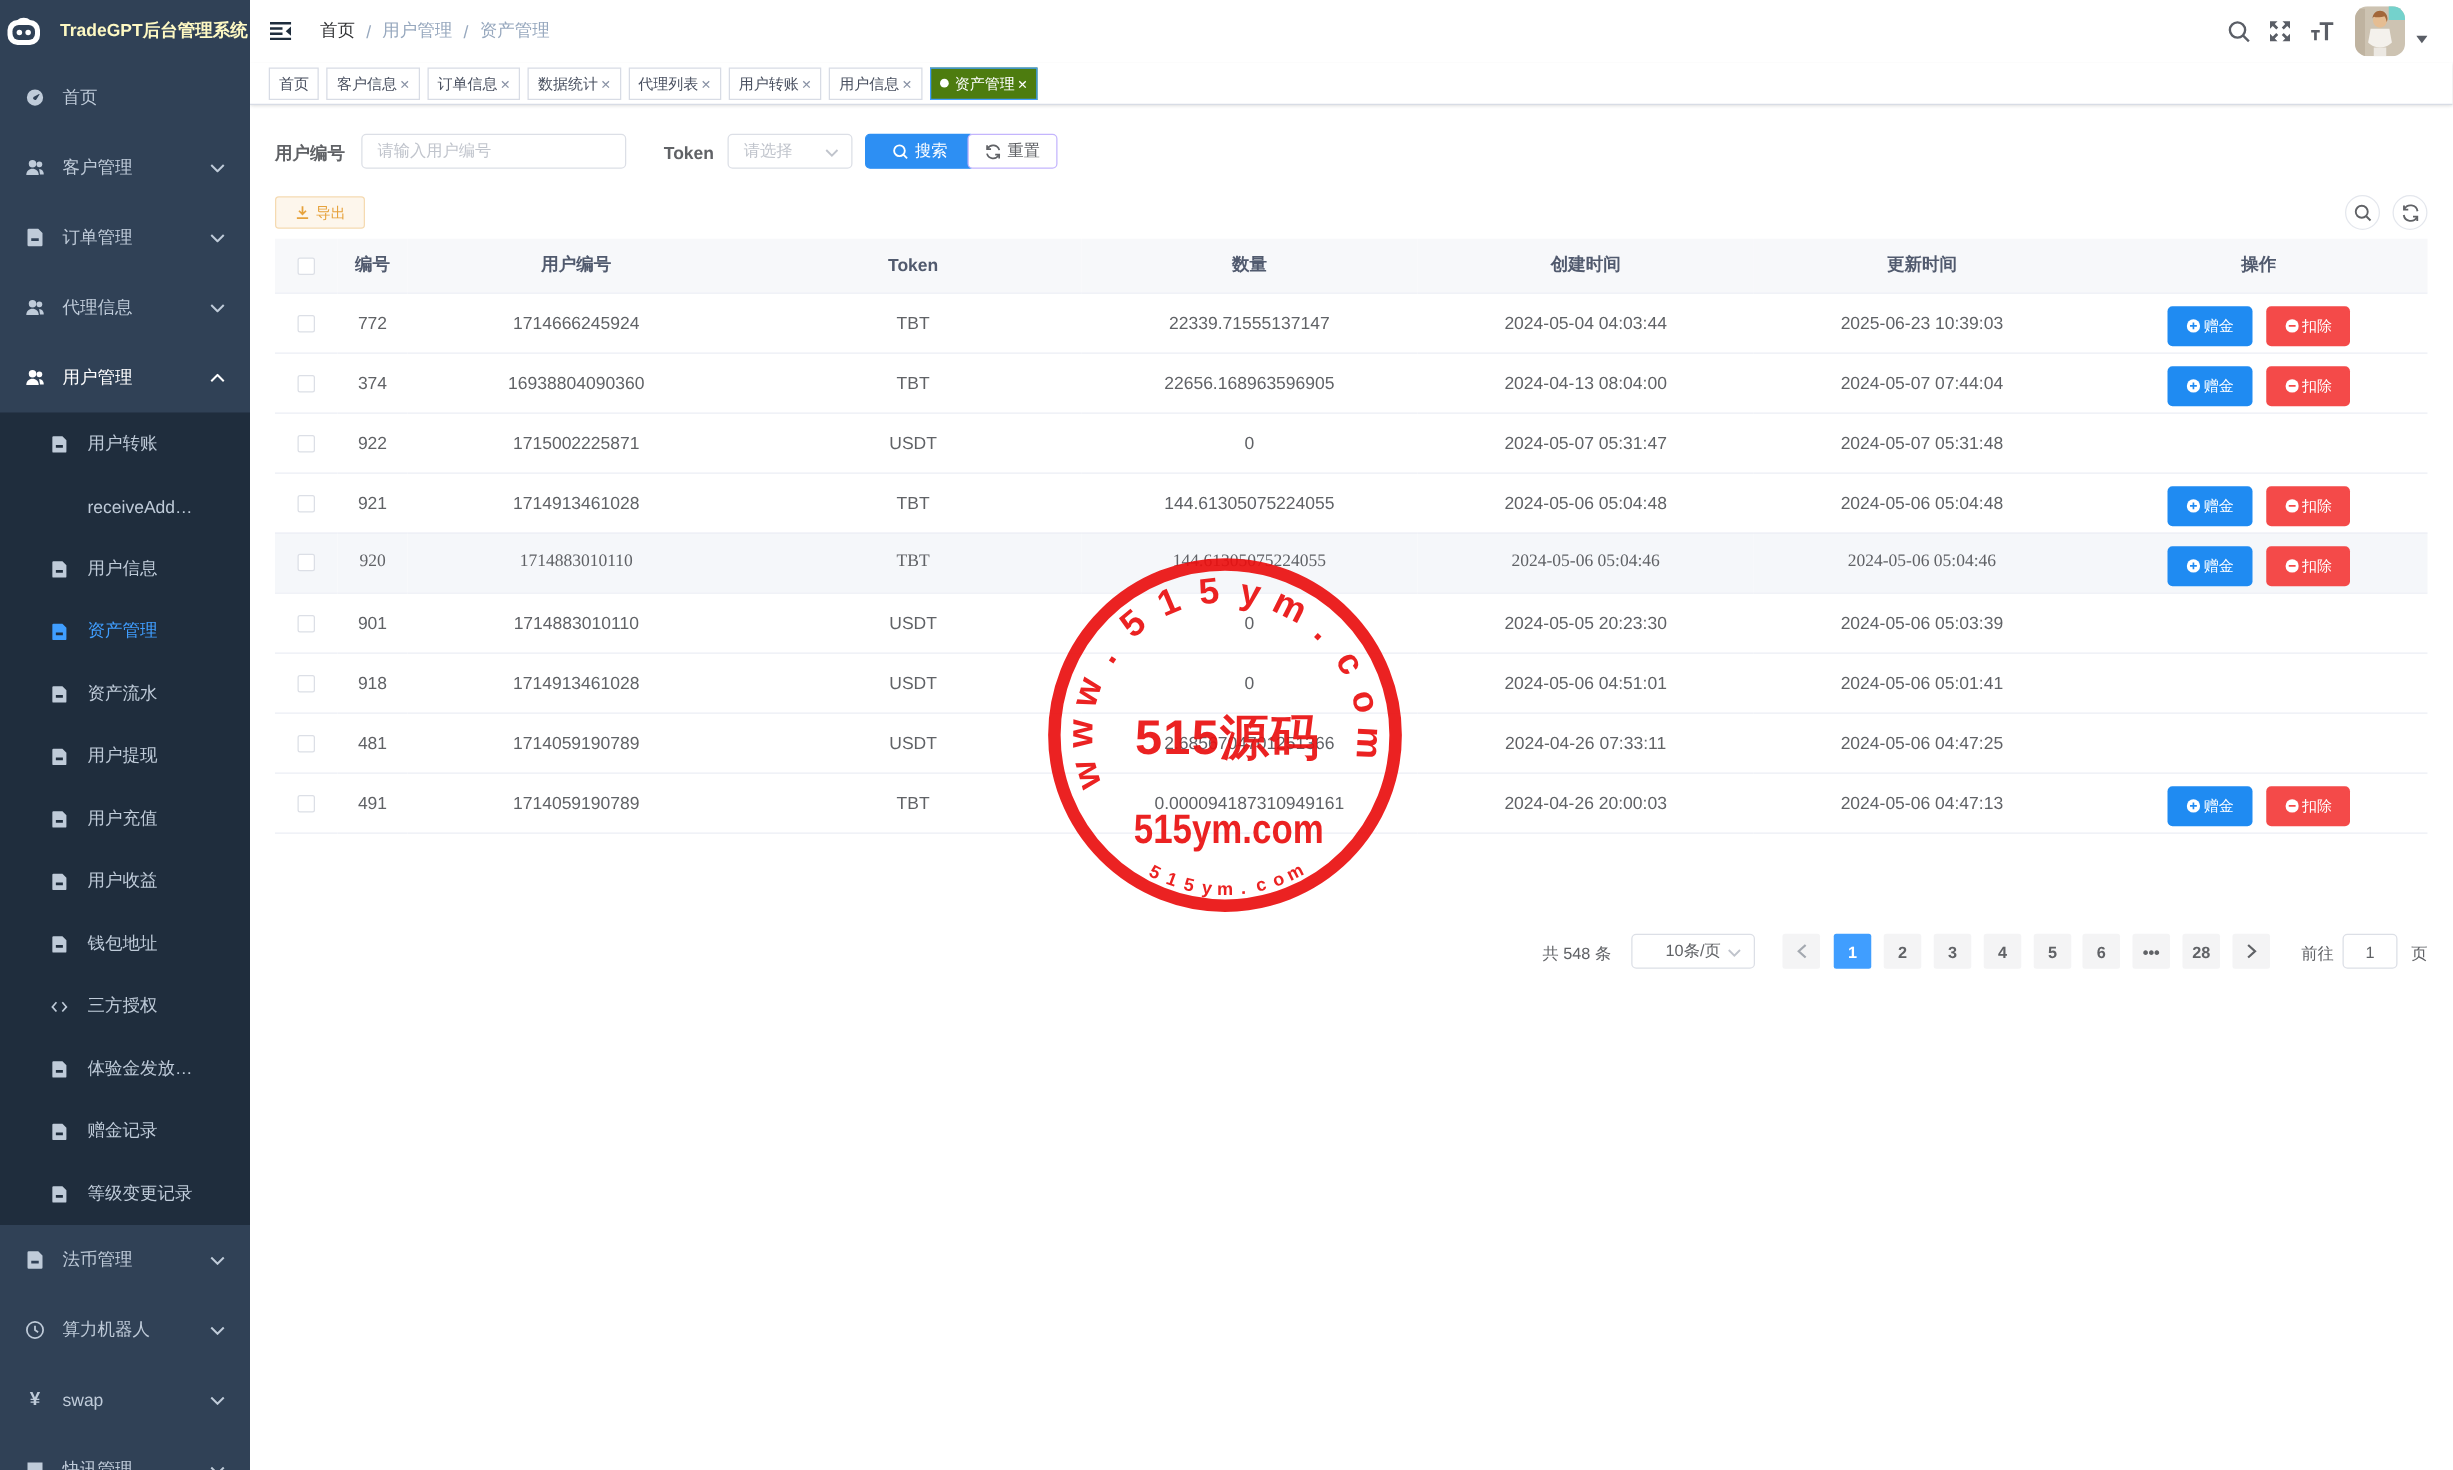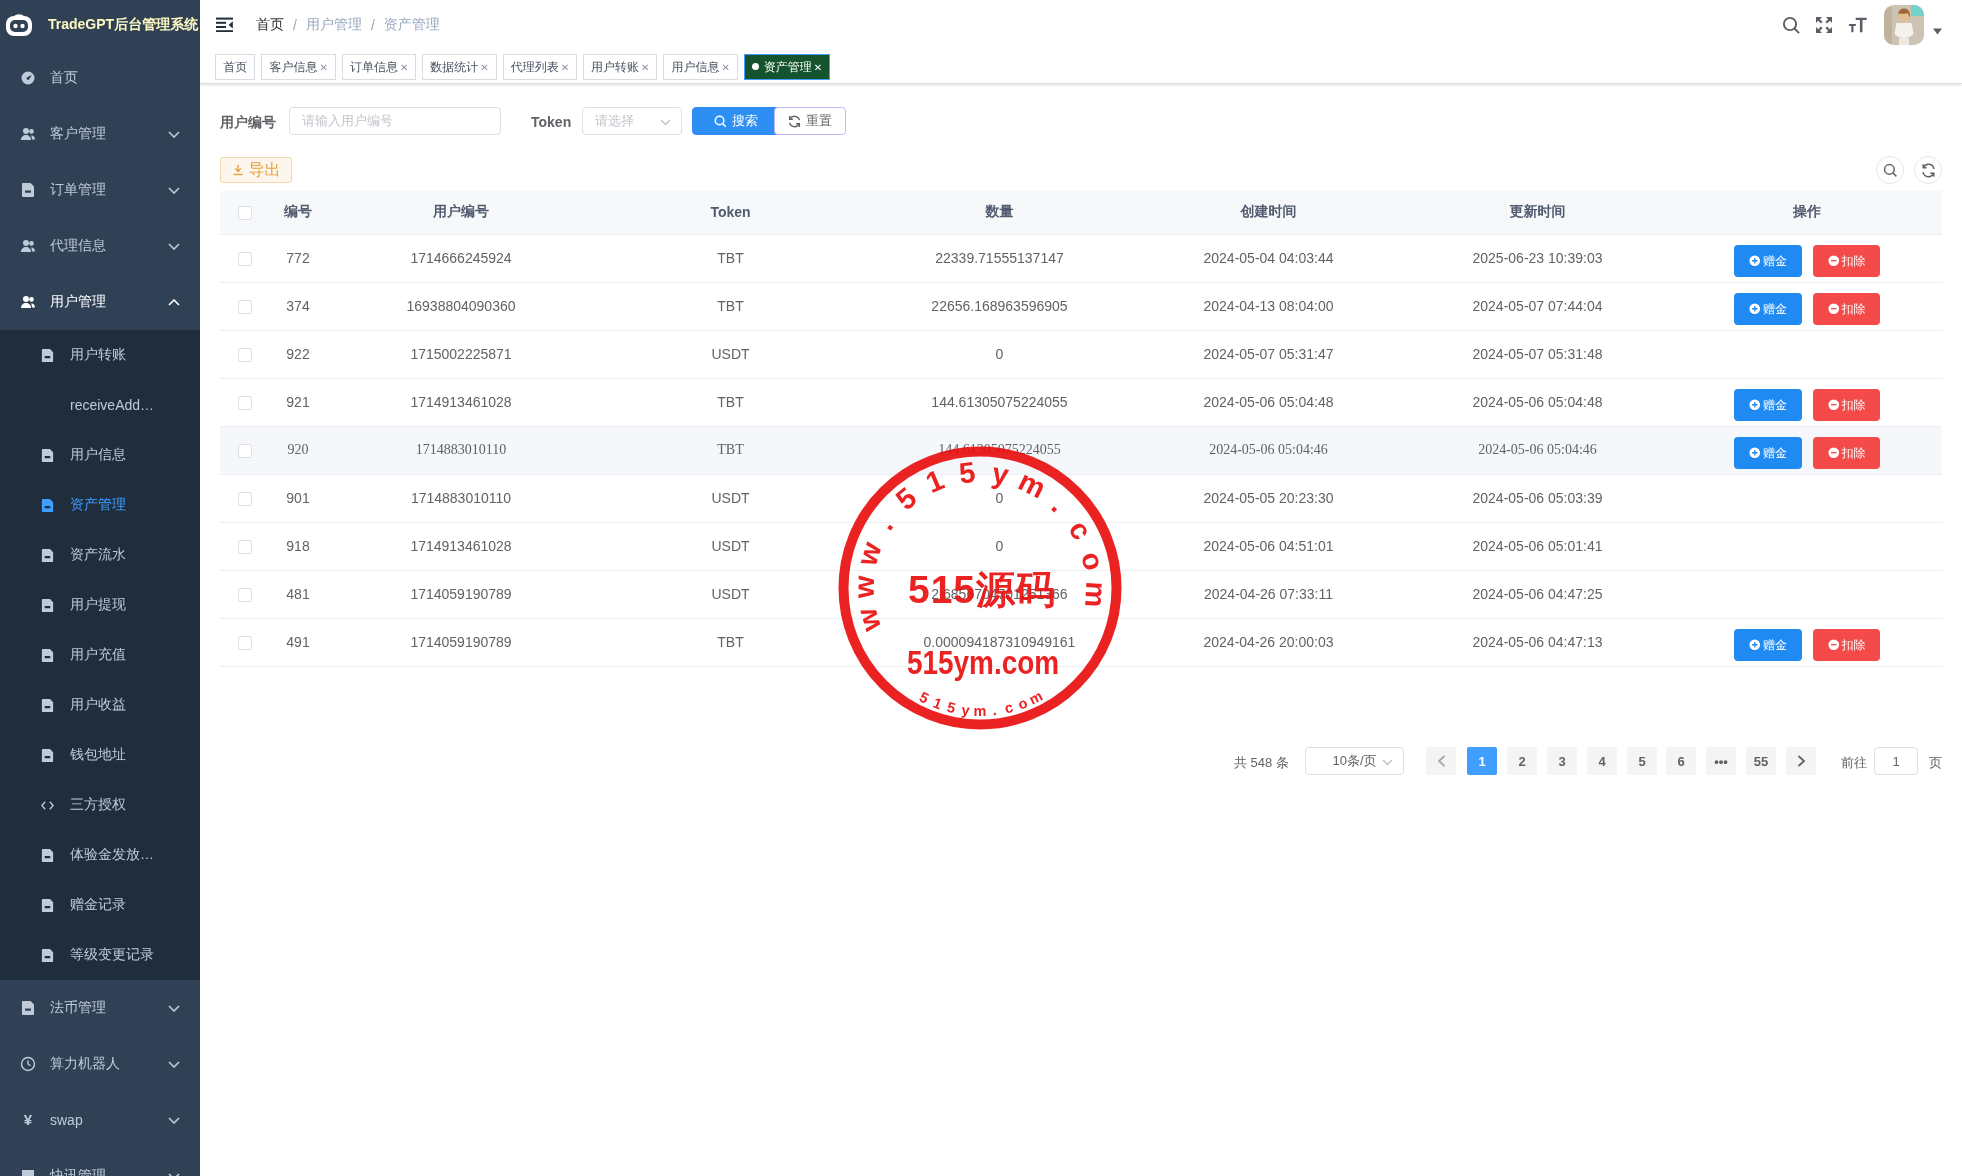--- a/index.html
+++ b/index.html
@@ -35,37 +35,37 @@
 
 .tags { position:absolute; left:200px; top:50px; width:1762px; height:34px;
   background:#fff; border-bottom:1px solid #d8dce5;
   box-shadow:0 1px 3px 0 rgba(0,0,0,.12), 0 0 3px 0 rgba(0,0,0,.04); z-index:3;
   padding:4px 0 0 15px; white-space:nowrap; font-size:0; }
 .tag { display:inline-block; height:26px; line-height:24px; border:1px solid #d8dce5;
   background:#fff; color:#495060; font-size:12px; padding:0 7.2px; margin-right:6px;
   vertical-align:top; }
 .tag .x { display:inline-block; width:8px; text-align:center; font-size:10px;
   color:#8a93a6; margin-left:2px; }
-.tag.on { background:#14532d; border-color:#409eff; color:#fff; }
+.tag.on { background:#4d7c0f; border-color:#409eff; color:#fff; }
 .tag.on .x { color:#fff; }
 .tag.on .dot { display:inline-block; width:7px; height:7px; border-radius:50%;
   background:#fff; margin-right:5px; position:relative; top:-1px; }
 
 .content { position:absolute; left:200px; top:85px; width:1762px; height:1091px;
   background:#fff; }
 .lbl { position:absolute; font-size:14px; font-weight:bold; color:#606266; }
 .inp { position:absolute; border:1px solid #dcdfe6; border-radius:4px;
   background:#fff; font-size:13px; color:#c0c4cc; display:flex; align-items:center;
   padding:0 12px; }
 .btn { position:absolute; border-radius:4px; font-size:13px; display:flex;
   align-items:center; justify-content:center; }
 .btn-pri { background:#2d8ff3; color:#fff; border:1px solid #2d8ff3; }
 .btn-def { background:#fff; color:#606266; border:1px solid #c4b5fd; }
 .btn-warn { background:#fdf6ec; color:#e6a23c; border:1px solid #f5dab1;
-  border-radius:3px; font-size:16px;text-align:center; }
+  border-radius:3px; font-size:12px;text-align:center; }
 .cir { position:absolute; width:28px; height:28px; border:1px solid #e4e7ed;
   border-radius:50%; display:flex; align-items:center; justify-content:center; }
 
 table { position:absolute; left:20px; top:106px; width:1722px;
   border-collapse:collapse; table-layout:fixed; font-size:14px; color:#606266; }
 col.c0{width:50px} col.c1{width:56px} col.c2{width:270px} col.c3{width:269px}
 col.c4{width:269px} col.c5{width:269px} col.c6{width:269px} col.c7{width:270px}
 thead th { height:43px; background:#f7f8fa; font-weight:bold; color:#515a6e;
   font-size:14px; border-bottom:1px solid #ebeef5; text-align:center; }
 tbody td { height:48px; border-bottom:1px solid #ebeef5; text-align:center;
@@ -462,21 +462,21 @@
           <path d="M7.5 1L2 6l5.5 5" stroke="#a4a9b0" stroke-width="1.8" fill="none"></path>
         </svg>
       </div>
     <div class="pg on" style="left:1267px;width:30px;">1</div>
     <div class="pg" style="left:1307px;width:30px;">2</div>
     <div class="pg" style="left:1347px;width:30px;">3</div>
     <div class="pg" style="left:1387px;width:30px;">4</div>
     <div class="pg" style="left:1427px;width:30px;">5</div>
     <div class="pg" style="left:1466px;width:30px;">6</div>
     <div class="pg" style="left:1506px;width:30px;">•••</div>
-    <div class="pg" style="left:1546px;width:30px;">55</div>
+    <div class="pg" style="left:1546px;width:30px;">28</div>
     <div class="pg" style="left:1586px;width:30px;">
         <svg width="9" height="12" viewBox="0 0 9 12">
           <path d="M1.5 1L7 6l-5.5 5" stroke="#606266" stroke-width="1.8" fill="none"></path>
         </svg>
       </div>
     <span style="position:absolute;left:1641px;top:7px;">前往</span>
     <div class="inp" style="left:1674px;top:0;width:44px;height:28px;color:#606266;justify-content:center;padding:0;">1</div>
     <span style="position:absolute;left:1729px;top:7px;">页</span>
   </div>
 </div>

